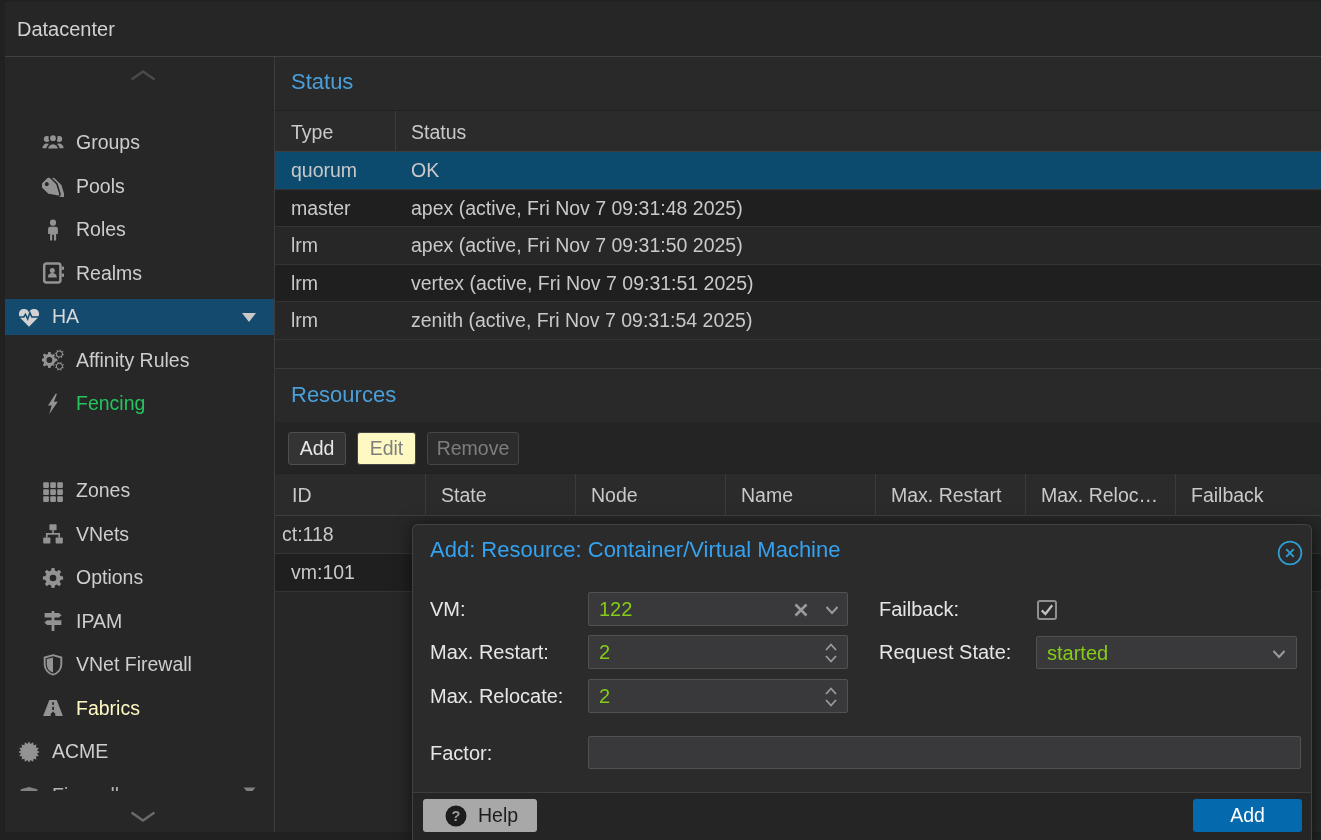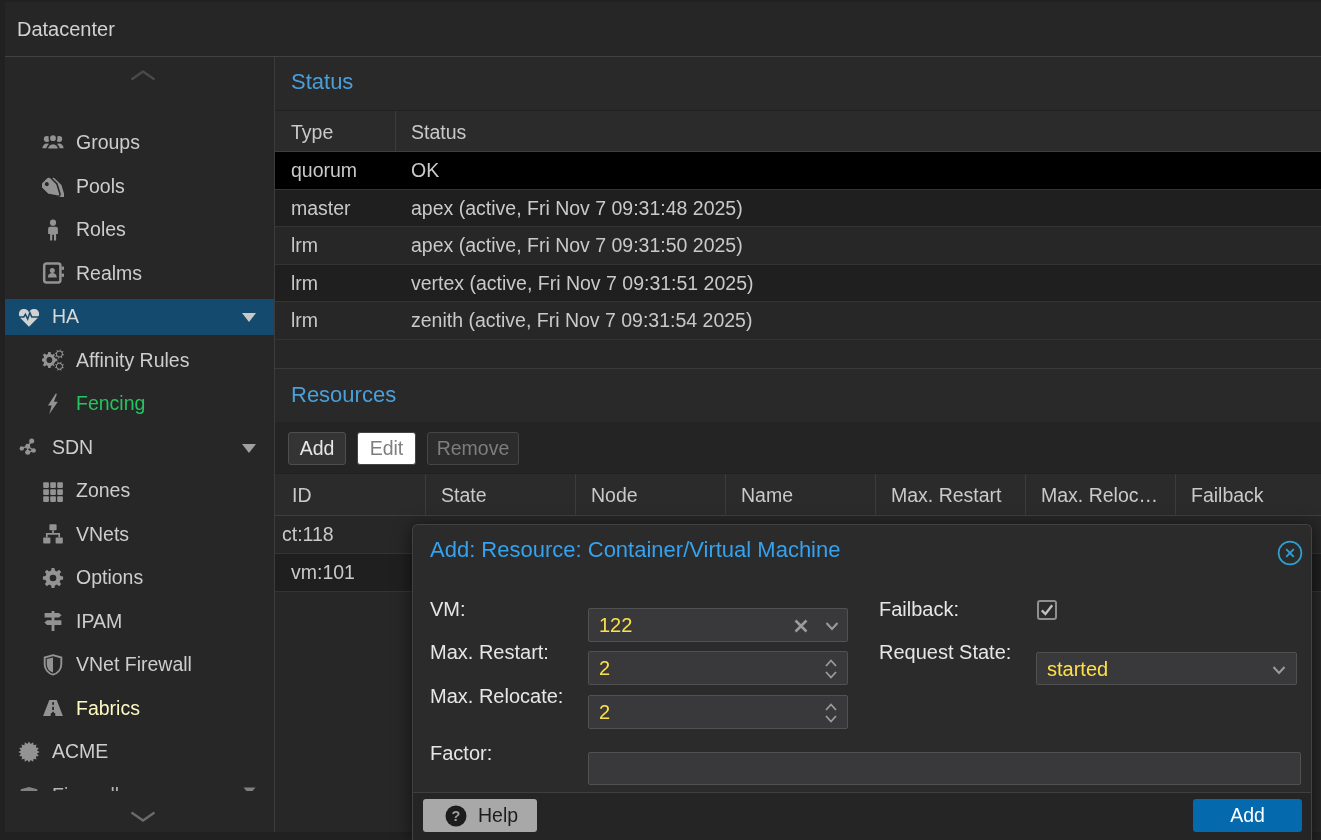--- a/index.html
+++ b/index.html
@@ -20,21 +20,21 @@
 .th{position:absolute;top:0;font-size:19.5px;color:#c9c9c9;white-space:nowrap;}
 .vline{position:absolute;top:0;width:1px;background:#3c3c3c;}
 .row{position:absolute;left:0;width:1046px;box-sizing:border-box;border-bottom:1px solid #343434;}
 .cell{position:absolute;font-size:19.5px;color:#c9c9c9;white-space:nowrap;}
 .btn{position:absolute;box-sizing:border-box;border-radius:3px;font-size:19.5px;text-align:center;}
 #dlg{left:412px;top:524px;width:900px;height:316px;background:#2b2b2b;border-radius:6px 6px 0 0;
  box-shadow:0 2px 18px rgba(0,0,0,0.55);border:1px solid #424242;border-bottom:none;box-sizing:border-box;}
 #dlg .title{position:absolute;left:17px;top:0;height:47px;line-height:50px;font-size:22px;color:#35a2f0;}
 .flabel{position:absolute;font-size:20px;color:#e6e6e6;height:34px;line-height:34px;}
 .field{position:absolute;box-sizing:border-box;background:#39393b;border:1px solid #515151;border-radius:2px;
- font-size:20px;color:#fde047;margin-top:16px;}
+ font-size:20px;color:#84cc16;}
 .field .v{position:absolute;left:10px;top:0;height:32px;line-height:32px;}
 .ico{position:absolute;}
 </style></head>
 <body>
 <div id="topbar" class="abs">
     <div class="t">Datacenter</div>
   </div>
 <div id="sidebar" class="abs">
 <div class="navitem" style="top:64.25px;">
       <svg style="position:absolute;left:37px;top:10.5px;" width="22" height="22" viewBox="0 0 22 22" fill="#939393">
@@ -96,38 +96,20 @@
         <path d="M22.6,18.6 L22.0,20.0 L20.6,19.6 L19.8,20.4 L20.1,21.9 L18.7,22.4 L17.9,21.2 L16.8,21.2 L16.0,22.4 L14.6,21.8 L15.0,20.4 L14.2,19.6 L12.7,19.9 L12.2,18.5 L13.4,17.7 L13.4,16.6 L12.2,15.8 L12.8,14.4 L14.2,14.8 L15.0,14.0 L14.7,12.5 L16.1,12.0 L16.9,13.2 L18.0,13.2 L18.8,12.0 L20.2,12.6 L19.8,14.0 L20.6,14.8 L22.1,14.5 L22.6,15.9 L21.4,16.7 L21.4,17.8 Z M19.3,17.2 A1.9,1.9 0 1,0 15.5,17.2 A1.9,1.9 0 1,0 19.3,17.2 Z" stroke="#272727" stroke-width="1.1"></path>
       </svg>
       <div class="lbl" style="left:71px;color:#cdcdcd;">Affinity Rules</div>
     </div>
 <div class="navitem" style="top:325.25px;">
       <svg style="position:absolute;left:37px;top:10.5px;" width="22" height="22" viewBox="0 0 22 22" fill="#939393">
         <path d="M13.6,0.8 L6,12.4 h3.7 L7.2,21.2 L15.8,8.8 h-3.9 L15,0.8 Z"></path>
       </svg>
       <div class="lbl" style="left:71px;color:#22c55e;">Fencing</div>
     </div>
-<div class="navitem" style="top:368.75px;">
-      <svg style="position:absolute;left:13px;top:10.5px;" width="22" height="22" viewBox="0 0 22 22" fill="#939393">
-        <g stroke="#939393" stroke-width="1.4" fill="none">
-          <line x1="9.7" y1="10.2" x2="13.7" y2="5.1"></line>
-          <line x1="9.7" y1="10.2" x2="3.8" y2="12.4"></line>
-          <line x1="9.7" y1="10.2" x2="9.7" y2="16.3"></line>
-          <line x1="9.7" y1="16.3" x2="15.6" y2="14.5"></line>
-          <line x1="15.6" y1="14.5" x2="9.7" y2="10.2"></line>
-        </g>
-        <circle cx="13.7" cy="5.1" r="2.5"></circle>
-        <circle cx="9.7" cy="10.2" r="2.5"></circle>
-        <circle cx="3.8" cy="12.4" r="2.2"></circle>
-        <circle cx="9.7" cy="16.3" r="2.5"></circle>
-        <circle cx="15.6" cy="14.5" r="2.3"></circle>
-      </svg>
-      <div class="lbl" style="left:47px;color:#cdcdcd;">SDN</div>
-      <div class="arrow" style="left:237px;top:18px;border-top-color:#a0a0a0;"></div>
-    </div>
 <div class="navitem" style="top:412.25px;">
       <svg style="position:absolute;left:37px;top:10.5px;" width="22" height="22" viewBox="0 0 22 22" fill="#939393">
         <rect x="1.2" y="2.2" width="5.7" height="5.7" rx="0.8"></rect>
         <rect x="8.2" y="2.2" width="5.7" height="5.7" rx="0.8"></rect>
         <rect x="15.2" y="2.2" width="5.7" height="5.7" rx="0.8"></rect>
         <rect x="1.2" y="9.2" width="5.7" height="5.7" rx="0.8"></rect>
         <rect x="8.2" y="9.2" width="5.7" height="5.7" rx="0.8"></rect>
         <rect x="15.2" y="9.2" width="5.7" height="5.7" rx="0.8"></rect>
         <rect x="1.2" y="16.2" width="5.7" height="5.7" rx="0.8"></rect>
         <rect x="8.2" y="16.2" width="5.7" height="5.7" rx="0.8"></rect>
@@ -202,21 +184,21 @@
 </div>
 <div id="content" class="abs">
 <div class="band" style="top:0;height:53px;">
       <div class="h" style="top:12px;">Status</div>
     </div>
 <div class="thead" style="top:53px;height:42px;">
       <div class="th" style="left:16px;line-height:42px;">Type</div>
       <div class="th" style="left:136px;line-height:42px;">Status</div>
       <div class="vline" style="left:120px;height:41px;"></div>
     </div>
-<div class="row" style="top:95.0px;height:37.5px;background:#000000;">
+<div class="row" style="top:95.0px;height:37.5px;background:#0c4a6e;">
       <div class="cell" style="left:16px;line-height:36.5px;">quorum</div>
       <div class="cell" style="left:136px;line-height:36.5px;">OK</div>
     </div>
 <div class="row" style="top:132.5px;height:37.5px;background:#1f1f1f;">
       <div class="cell" style="left:16px;line-height:36.5px;">master</div>
       <div class="cell" style="left:136px;line-height:36.5px;">apex (active, Fri Nov 7 09:31:48 2025)</div>
     </div>
 <div class="row" style="top:170.0px;height:37.5px;background:#272727;">
       <div class="cell" style="left:16px;line-height:36.5px;">lrm</div>
       <div class="cell" style="left:136px;line-height:36.5px;">apex (active, Fri Nov 7 09:31:50 2025)</div>
@@ -227,21 +209,21 @@
     </div>
 <div class="row" style="top:245.0px;height:37.5px;background:#272727;">
       <div class="cell" style="left:16px;line-height:36.5px;">lrm</div>
       <div class="cell" style="left:136px;line-height:36.5px;">zenith (active, Fri Nov 7 09:31:54 2025)</div>
     </div>
 <div class="band" style="top:311px;height:54px;border-top:1px solid #3a3a3a;box-sizing:border-box;">
       <div class="h" style="top:13px;">Resources</div>
     </div>
 <div style="position:absolute;left:0;top:365px;width:1046px;height:51px;background:#242424;"></div>
 <div class="btn" style="left:13px;top:375px;width:58px;height:33px;line-height:31px;background:#343434;border:1px solid #4e4e4e;color:#e6e6e6;">Add</div>
-<div class="btn" style="left:82px;top:375px;width:59px;height:33px;line-height:31px;background:#ffffff;border:1px solid #454545;color:#7e7e7e;">Edit</div>
+<div class="btn" style="left:82px;top:375px;width:59px;height:33px;line-height:31px;background:#fef9c3;border:1px solid #454545;color:#7e7e7e;">Edit</div>
 <div class="btn" style="left:152px;top:375px;width:92px;height:33px;line-height:31px;background:#2c2c2c;border:1px solid #454545;color:#7e7e7e;">Remove</div>
 <div class="thead" style="top:416px;height:43px;">
       <div class="th" style="left:17px;line-height:43px;">ID</div>
       <div class="th" style="left:166px;line-height:43px;">State</div>
       <div class="th" style="left:316px;line-height:43px;">Node</div>
       <div class="th" style="left:466px;line-height:43px;">Name</div>
       <div class="th" style="left:766px;line-height:43px;">Max. Reloc…</div>
       <div class="th" style="left:616px;line-height:43px;">Max. Restart</div>
       <div class="th" style="left:916px;line-height:43px;">Failback</div>
       <div class="vline" style="left:150px;height:42px;"></div>

